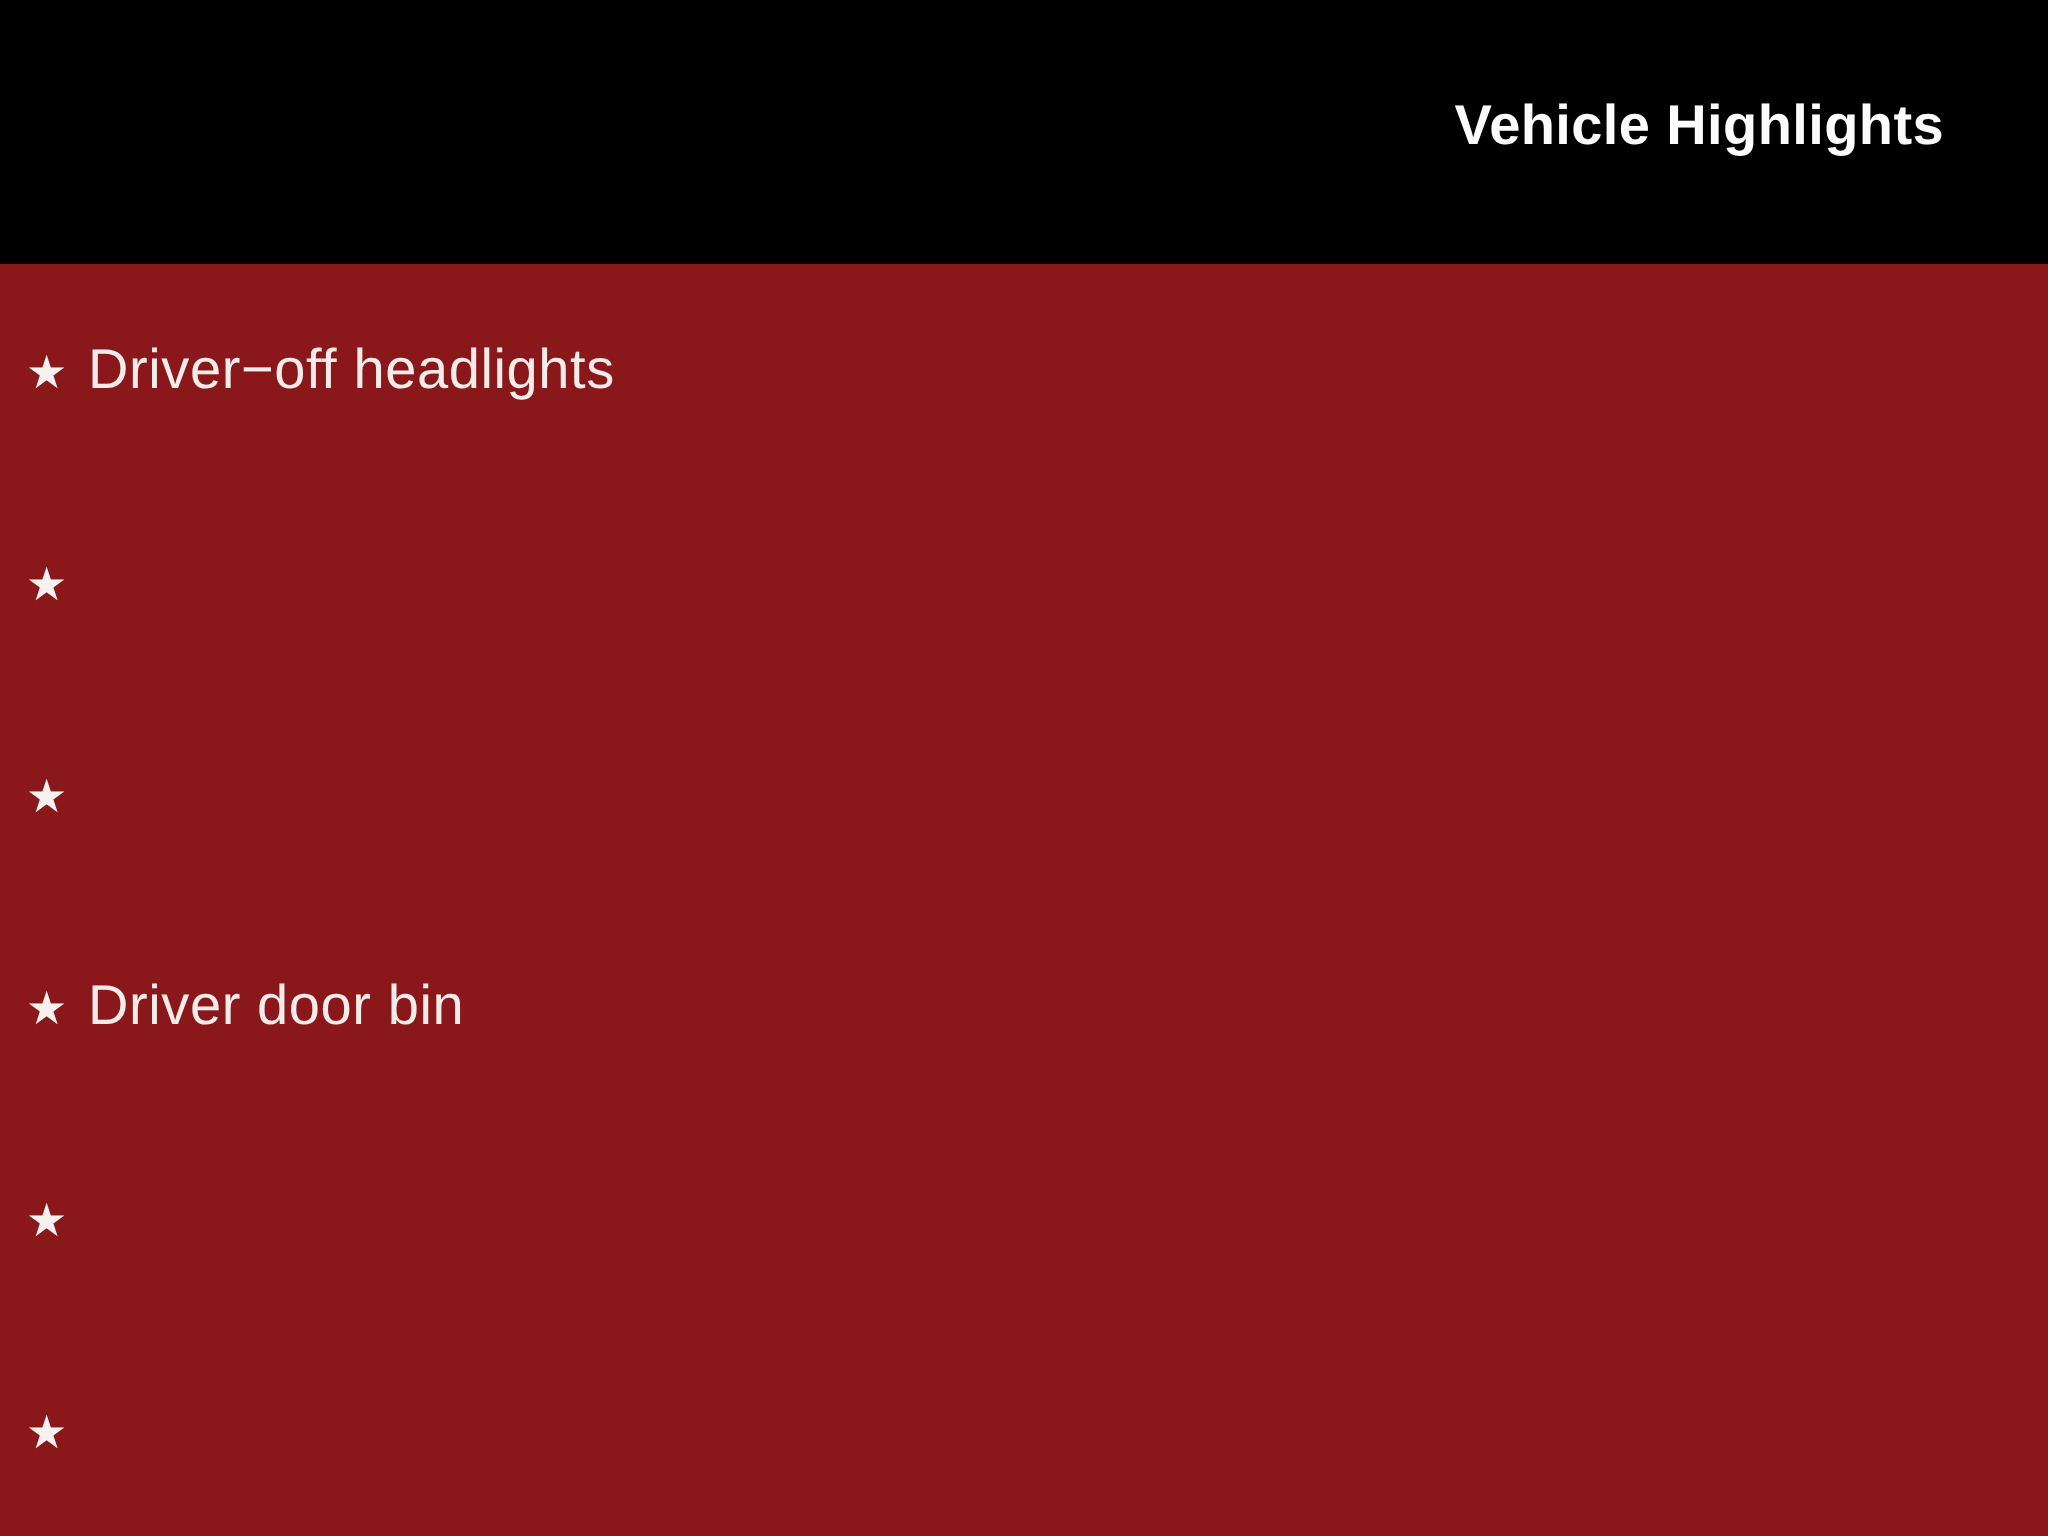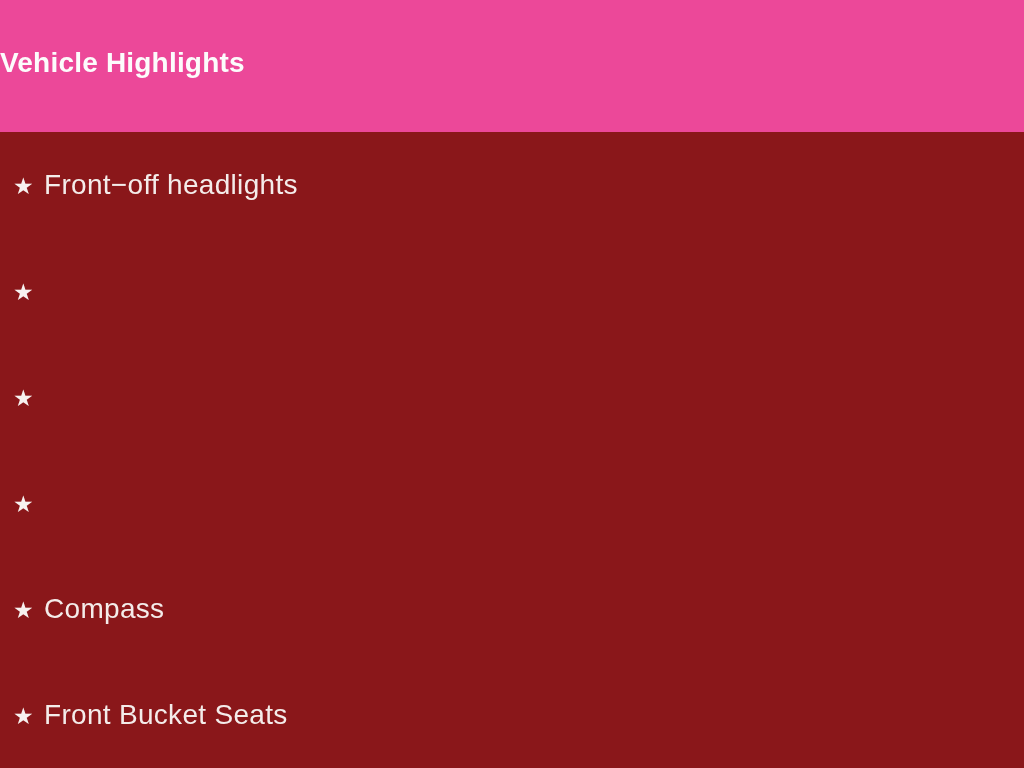--- a/index.html
+++ b/index.html
@@ -10,24 +10,24 @@
   }
   .slide {
     width: 1024px;
     height: 768px;
     display: flex;
     flex-direction: column;
   }
   .slide-header {
     height: 132px;
     flex: 0 0 132px;
-    background: #ec4899;
+    background: #000000;
     display: flex;
     align-items: center;
-    justify-content: flex-start;
+    justify-content: flex-end;
     padding-right: 52px;
   }
   .slide-title {
     color: #FCFCFC;
     font-size: 28px;
     font-weight: 700;
     letter-spacing: 0.2px;
     margin-bottom: 6px;
   }
   .feature-list {
@@ -65,40 +65,39 @@
 <div class="slide">
 
   <div class="slide-header">
     <div class="slide-title">Vehicle Highlights</div>
   </div>
 
   <div class="feature-list">
 
     <div class="feature-item">
       <span class="bullet-star">★</span>
-      <span class="feature-label">Front−off headlights</span>
+      <span class="feature-label">Driver−off headlights</span>
     </div>
 
     <div class="feature-item">
       <span class="bullet-star">★</span>
     </div>
 
     <div class="feature-item">
       <span class="bullet-star">★</span>
     </div>
 
     <div class="feature-item">
       <span class="bullet-star">★</span>
+      <span class="feature-label">Driver door bin</span>
     </div>
 
     <div class="feature-item">
       <span class="bullet-star">★</span>
-      <span class="feature-label">Compass</span>
     </div>
 
     <div class="feature-item">
       <span class="bullet-star">★</span>
-      <span class="feature-label">Front Bucket Seats</span>
     </div>
 
   </div>
 
 </div>
 
 </body></html>

